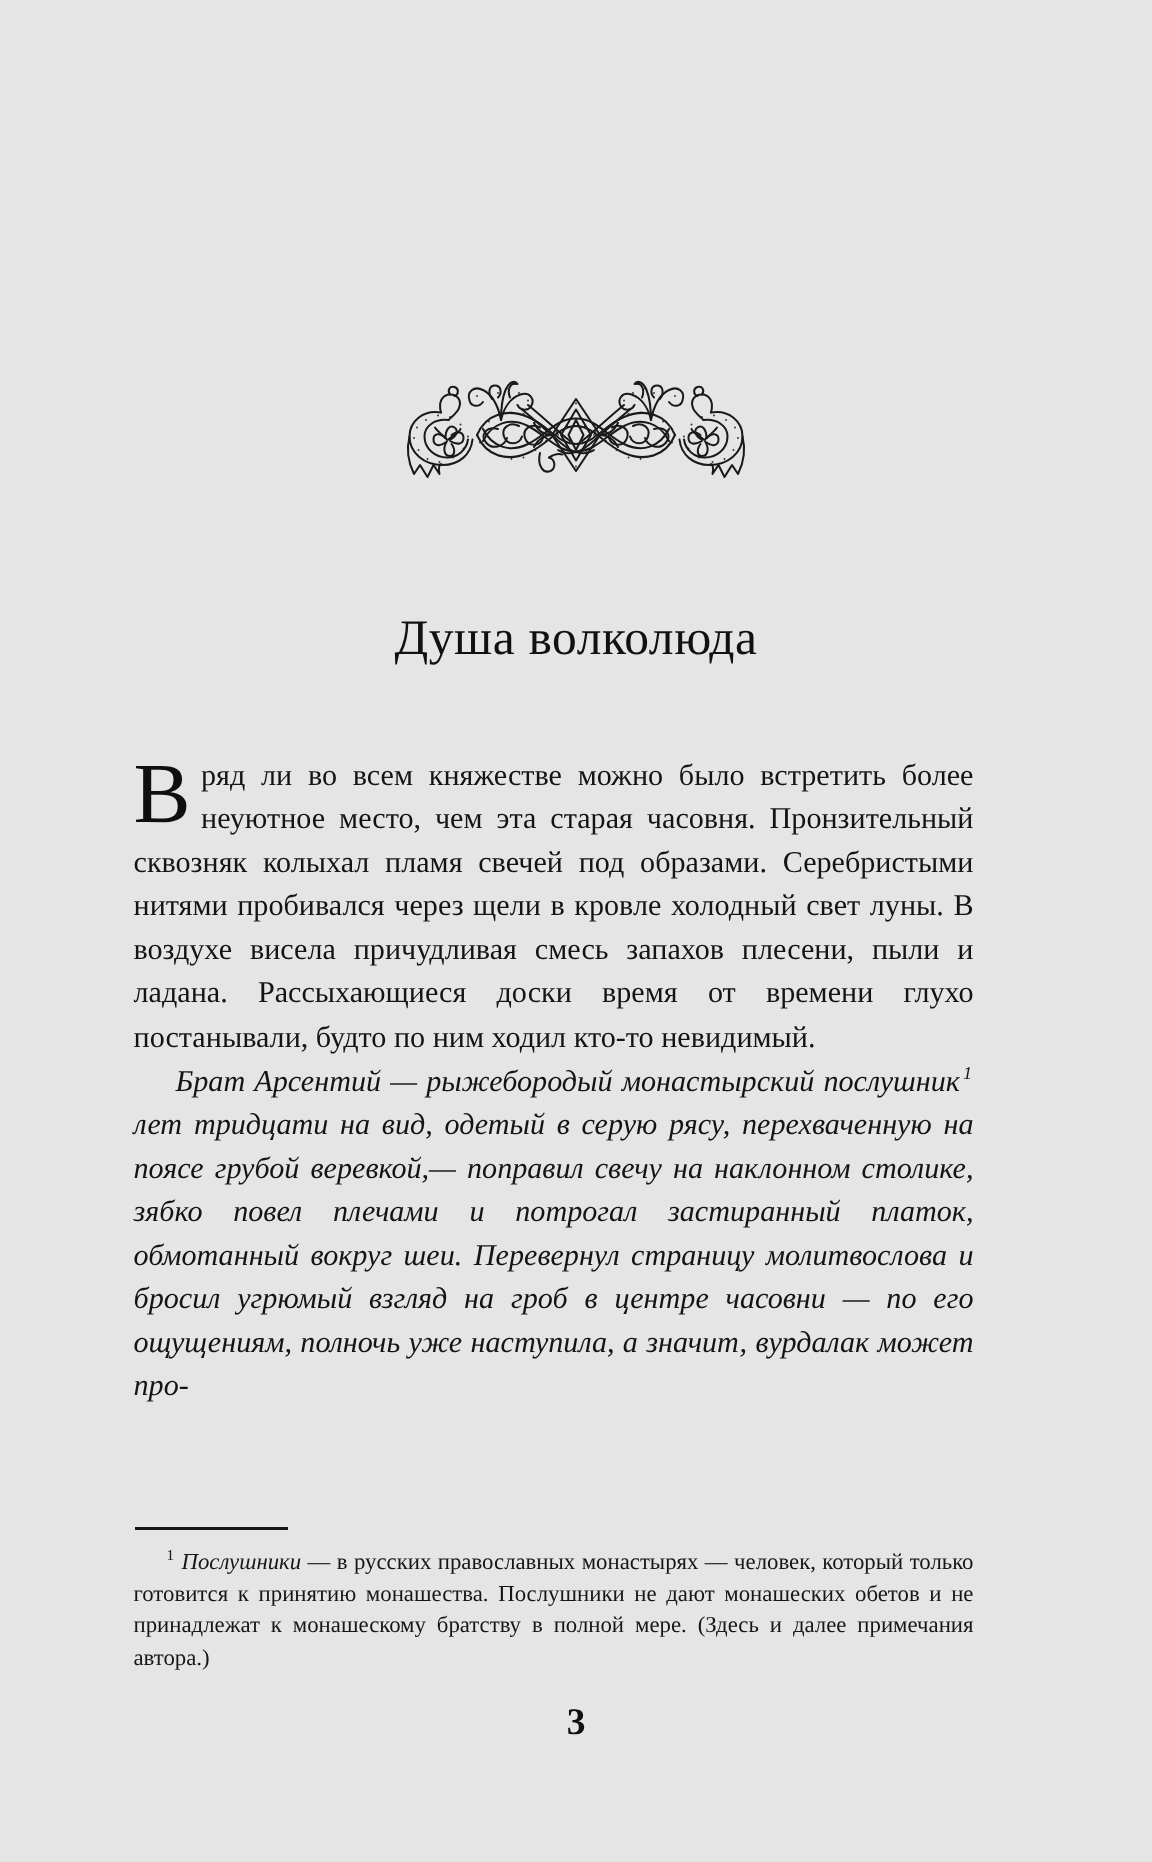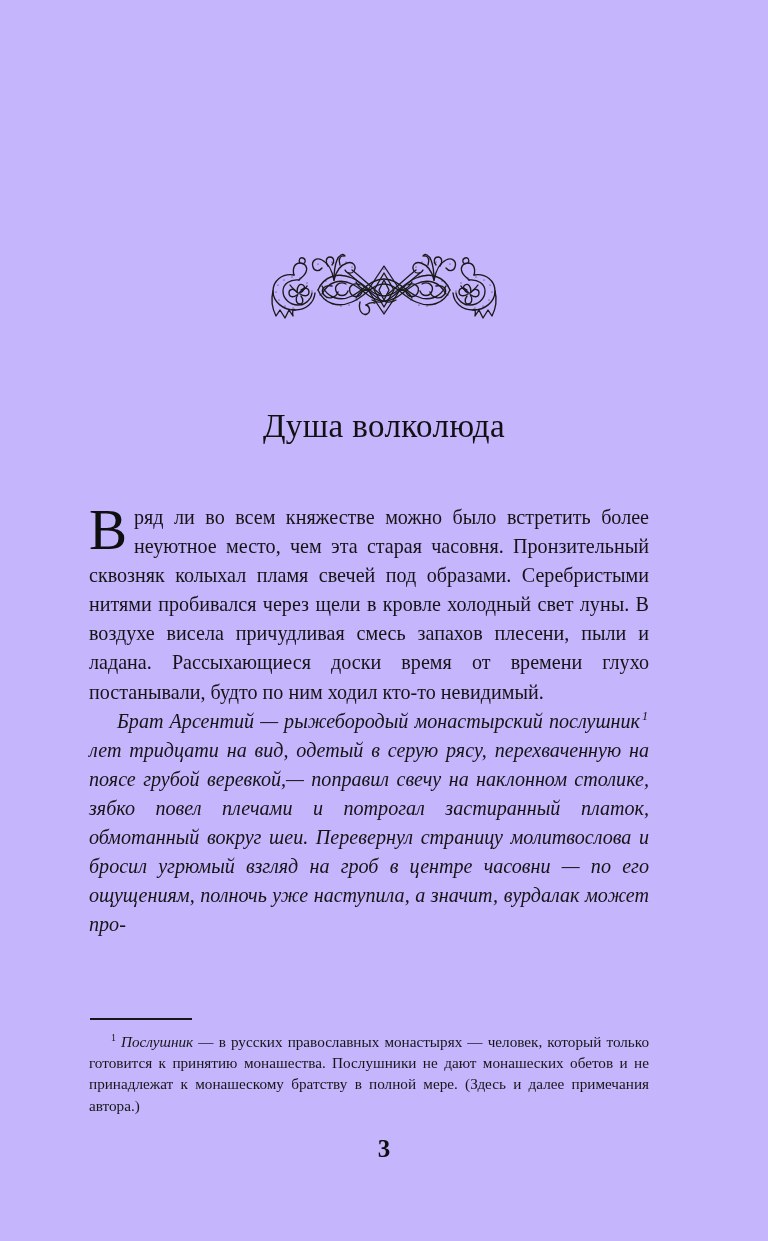--- a/index.html
+++ b/index.html
@@ -13,21 +13,21 @@
     position: relative;
     overflow: hidden;
     font-family: "Liberation Serif", "DejaVu Serif", serif;
     color: #121212;
     -webkit-font-smoothing: antialiased;
   }
 
   .page {
     position: absolute;
     inset: 0;
-    background: #c4b5fd;
+    background: #e5e5e5;
   }
 
   
   .ornament-wrap {
     position: absolute;
     left: 0;
     right: 0;
     top: 240px;
     display: flex;
     justify-content: center;
@@ -311,18 +311,18 @@
 
     <p><span class="dropcap">В</span><span>ряд ли во всем княжестве можно было встретить более неуютное место, чем эта старая часовня. Пронзительный сквозняк колыхал пламя свечей под образами. Серебристыми нитями пробивался через щели в кровле холодный свет луны. В воздухе висела причудливая смесь запахов плесени, пыли и ладана. Рассыхающиеся доски время от времени глухо постанывали, будто по ним ходил кто-то невидимый.</span></p>
 
     <p class="indent"><span>Брат Арсентий — рыжебородый монастырский послушник</span><sup class="fnref">1</sup><span> лет тридцати на вид, одетый в серую рясу, перехваченную на поясе грубой веревкой,— поправил свечу на наклонном столике, зябко повел плечами и потрогал застиранный платок, обмотанный вокруг шеи. Перевернул страницу молитвослова и бросил угрюмый взгляд на гроб в центре часовни — по его ощущениям, полночь уже наступила, а значит, вурдалак может про-</span></p>
 
   </div>
 
   <div class="footnote-rule"></div>
 
   <div class="footnote">
-    <p><span class="fn-num">1</span><span class="term">Послушник</span><span> — в русских православных монастырях — человек, который только готовится к принятию монашества. Послушники не дают монашеских обетов и не принадлежат к монашескому братству в полной мере. (Здесь и далее примечания автора.)</span></p>
+    <p><span class="fn-num">1</span><span class="term">Послушники</span><span> — в русских православных монастырях — человек, который только готовится к принятию монашества. Послушники не дают монашеских обетов и не принадлежат к монашескому братству в полной мере. (Здесь и далее примечания автора.)</span></p>
   </div>
 
   <div class="folio">3</div>
 
 </div>
 
 </body></html>

